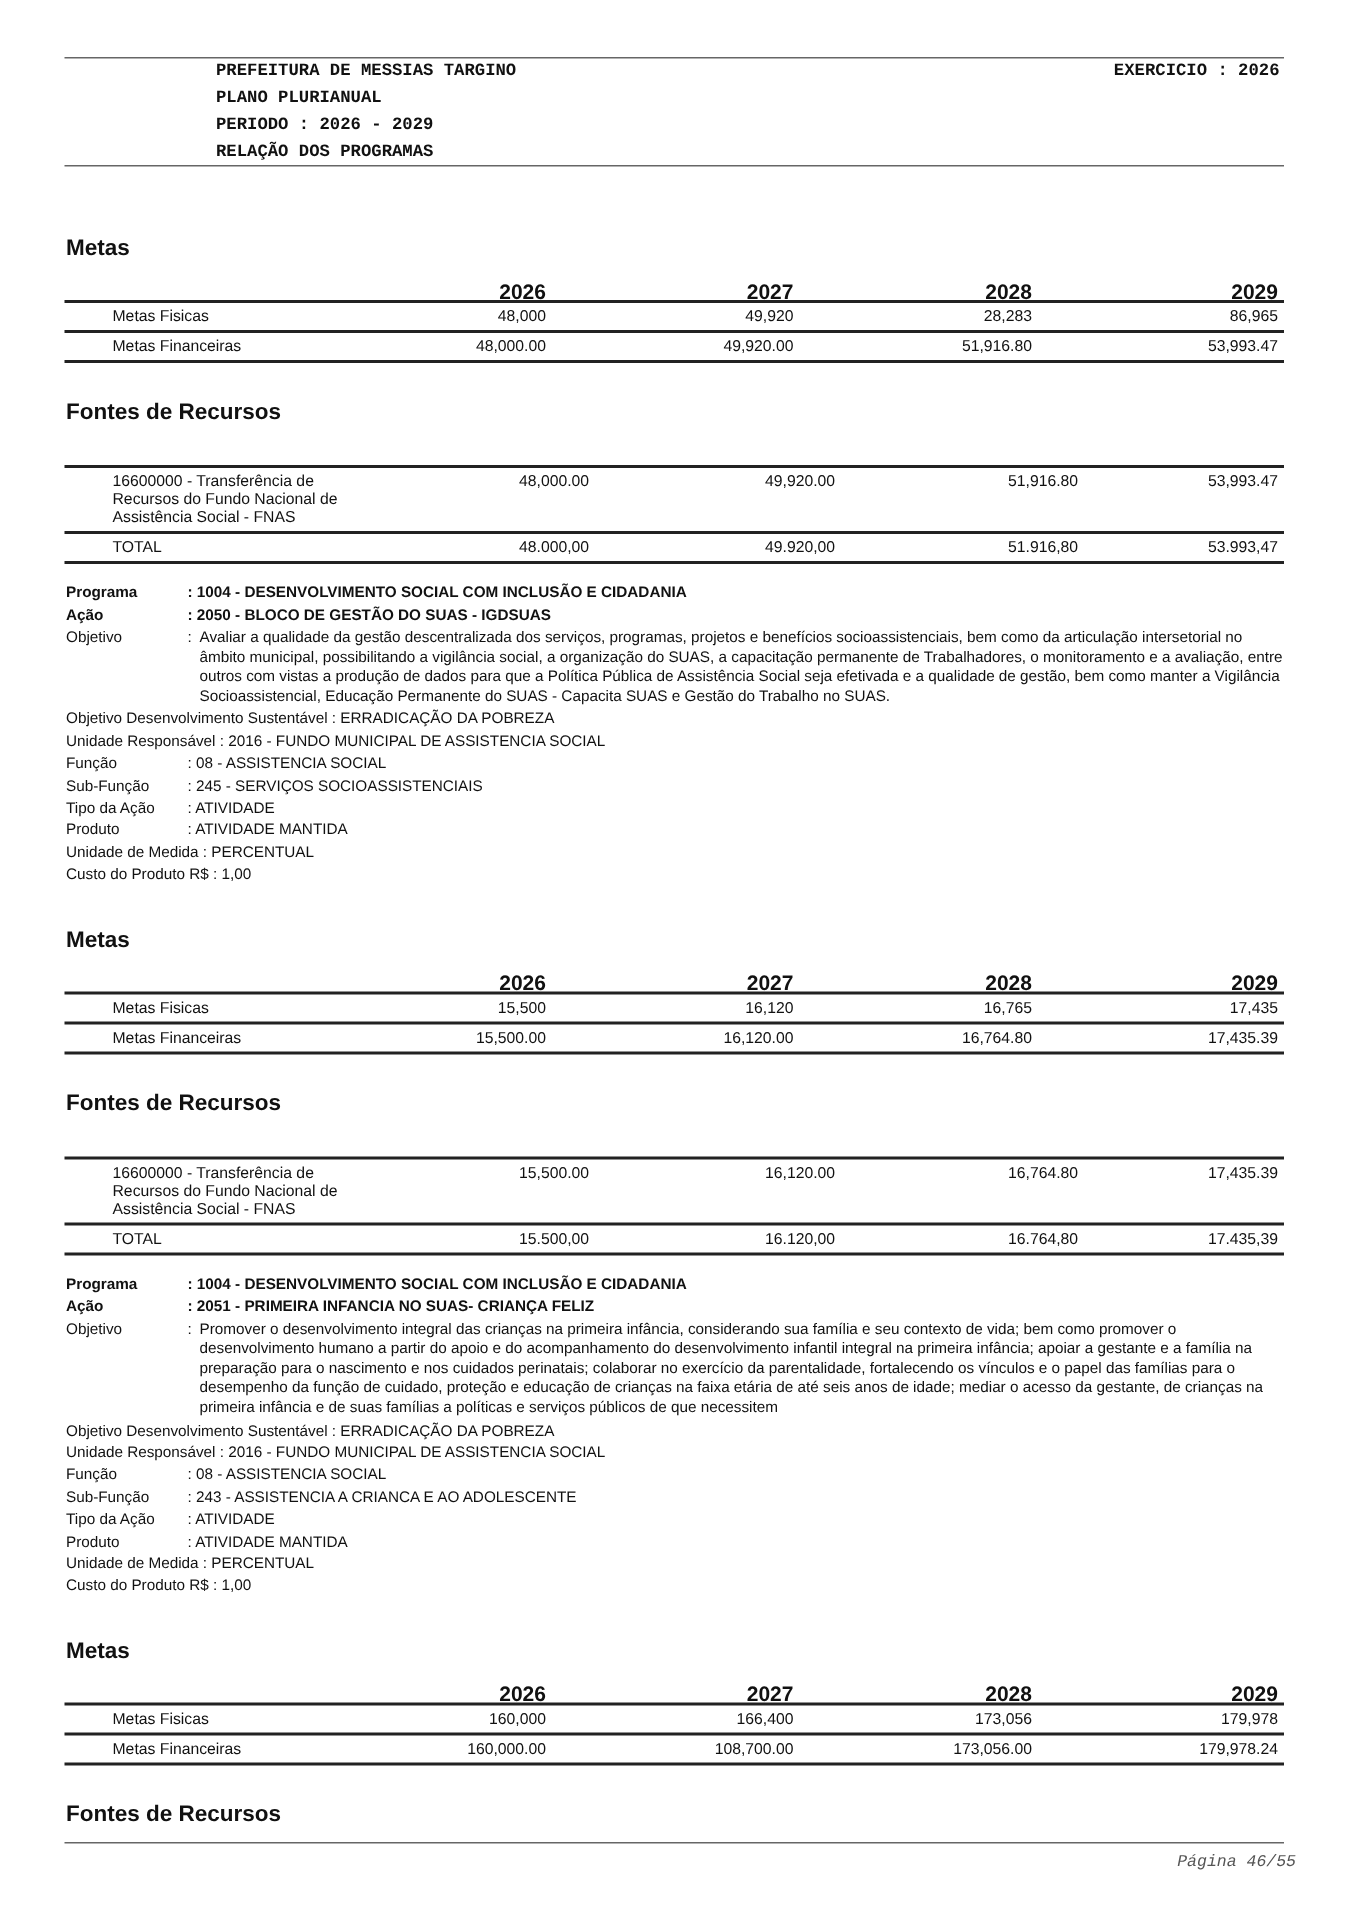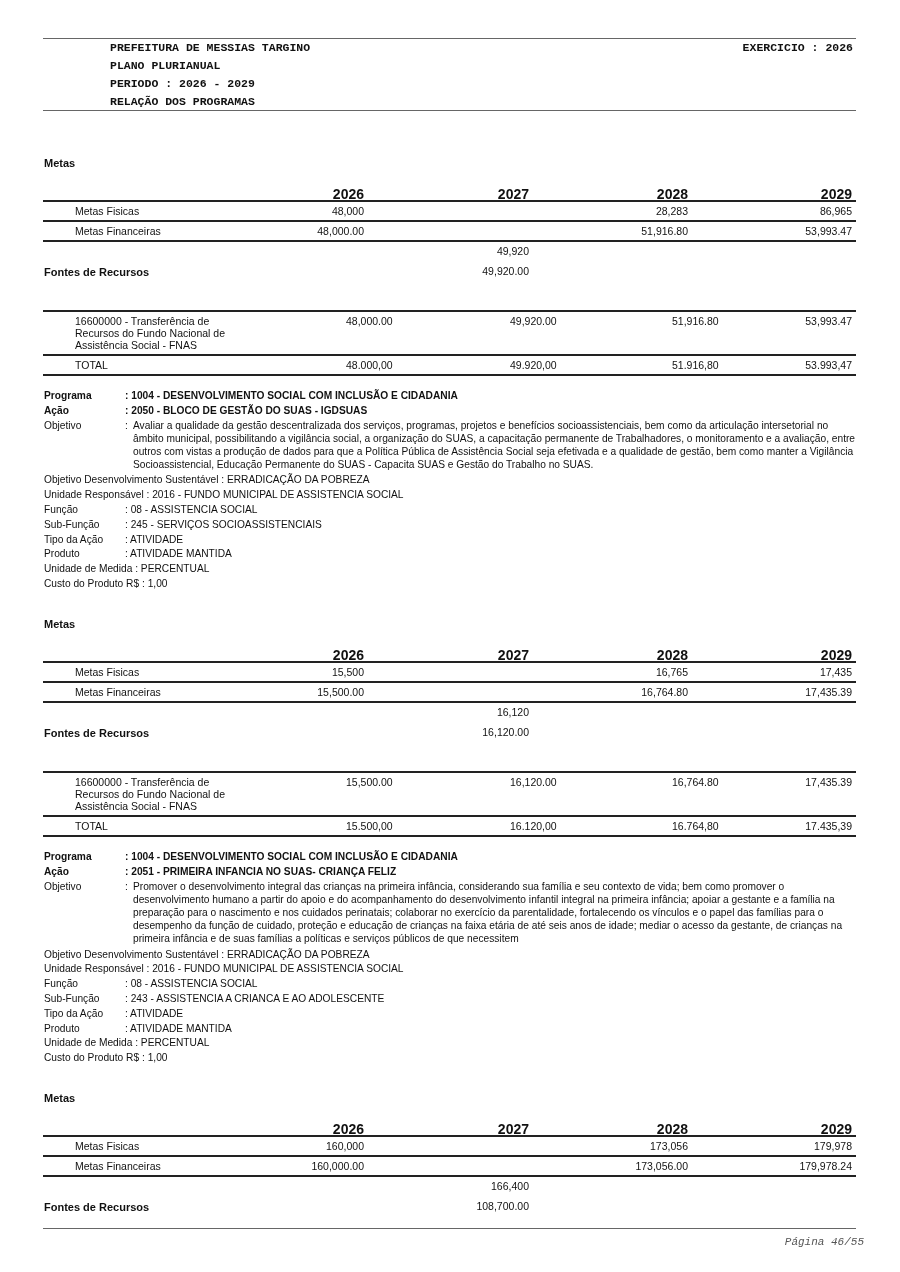--- a/index.html
+++ b/index.html
@@ -1,28 +1,28 @@
 <!DOCTYPE html>
 <html><head>
 <meta charset="utf-8">
 <style>
   html, body { margin: 0; padding: 0; background: #ffffff; }
   body { width: 900px; height: 1272px; position: relative; overflow: hidden; color: #111; }
   .abs { position: absolute; }
   .mono { font-family: "Liberation Mono", "DejaVu Sans Mono", monospace; font-weight: bold; font-size: 11.5px; color: #111; }
   .hline { position: absolute; left: 43px; width: 813px; height: 0; border-top: 1.5px solid #666; }
-  .hdr-line { position: absolute; white-space: nowrap; }
-  .section-title { position: absolute; left: 44px; font-family: "Liberation Sans", sans-serif; font-weight: bold; font-size: 11px; color: #111; }
+  .hdr-line { position: absolute; white-space: nowrap; margin-left: 34px; }
+  .section-title { position: absolute; left: 44px; font-family: "Liberation Sans", sans-serif; font-weight: bold; font-size: 15px; color: #111; }
   .tbl { position: absolute; left: 43px; width: 813px; font-family: "Liberation Sans", sans-serif; font-size: 10.5px; color: #111; }
   .tbl .row { position: relative; border-bottom: 2px solid #222; }
   .tbl .row.top { border-top: 2px solid #222; }
   .tbl .cell { position: absolute; top: 3px; white-space: nowrap; padding-left: 29px; }
   .tbl .label { left: 3px; }
   .tbl .r1 { right: 492px; text-align: right; }
-  .tbl .r2 { right: 327px; text-align: right; margin-top: 40px; }
+  .tbl .r2 { right: 327px; text-align: right; }
   .tbl .r3 { right: 168px; text-align: right; }
   .tbl .r4 { right: 4px; text-align: right; }
   .tbl .l1 { left: 274px; }
   .tbl .l2 { left: 438px; }
   .tbl .l3 { left: 600px; }
   .yearhdr { position: absolute; font-family: "Liberation Sans", sans-serif; font-weight: bold; font-size: 14px; color: #111; }
   .info { position: absolute; left: 44px; width: 815px; font-family: "Liberation Sans", sans-serif; font-size: 10.2px; color: #111; line-height: 14.5px; }
   .info .line { position: relative; height: 14.8px; white-space: nowrap; }
   .info .k { position: absolute; left: 0; }
   .info .v { position: absolute; left: 81px; }

